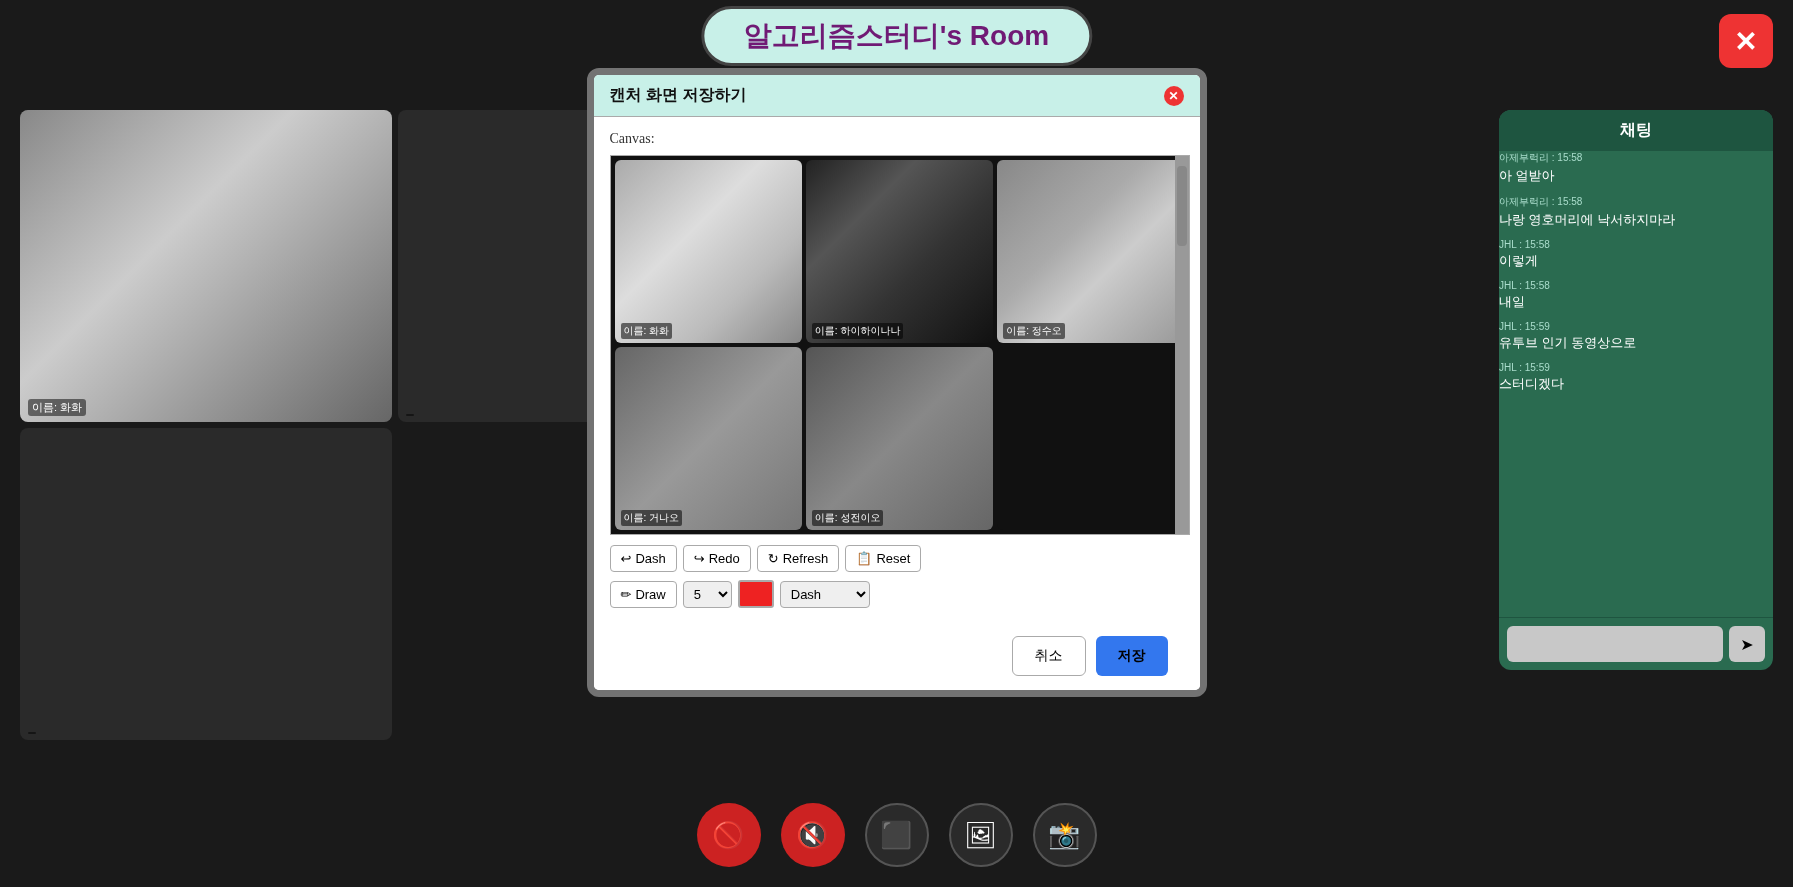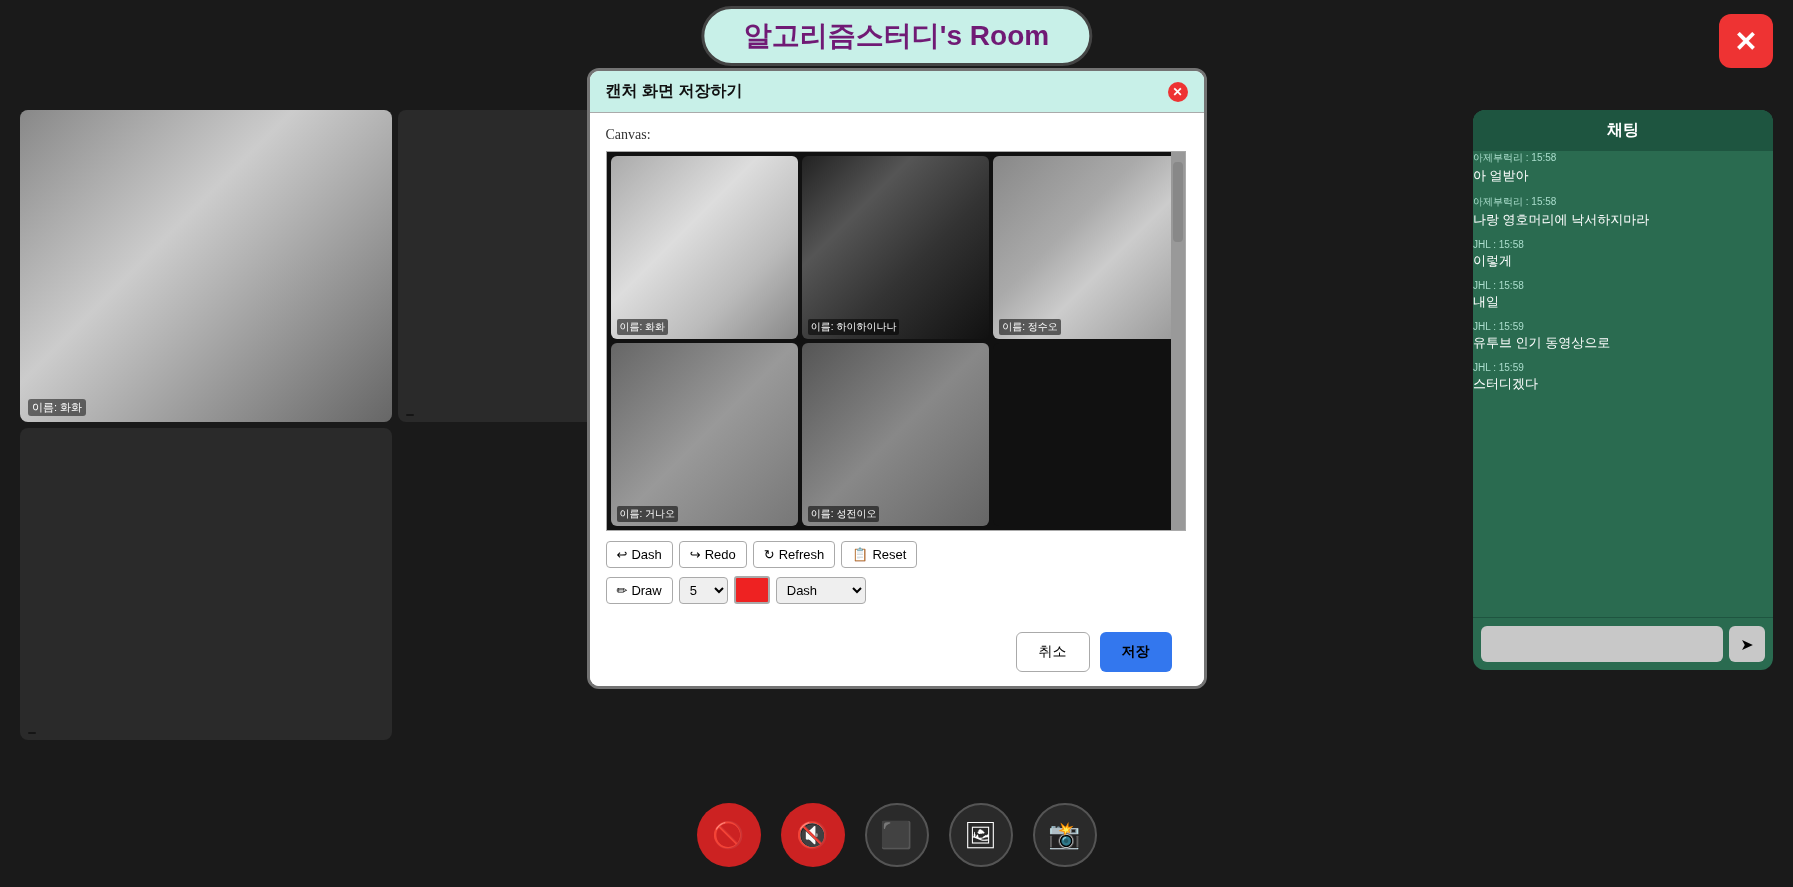--- a/index.html
+++ b/index.html
@@ -79,21 +79,21 @@
       background: rgba(0,0,0,0.5);
       padding: 1px 4px;
       border-radius: 3px;
     }
 
     
     .chat-panel {
       position: absolute;
       top: 110px;
       right: 20px;
-      width: 300px;
+      width: 274px;
       height: 560px;
       background: #2a6b50;
       border-radius: 12px;
       display: flex;
       flex-direction: column;
     }
 
     .chat-header {
       background: #1e5540;
       color: white;
@@ -192,21 +192,21 @@
       background: rgba(0,0,0,0.5);
       display: flex;
       align-items: center;
       justify-content: center;
       z-index: 100;
     }
 
     .modal {
       background: white;
       border-radius: 12px;
-      border: 3px solid #737373;
+      border: 7px solid #737373;
       width: 620px;
       max-height: 780px;
       overflow: hidden;
       display: flex;
       flex-direction: column;
       position: absolute;
       top: 68px;
       left: 50%;
       transform: translateX(-50%);
     }

